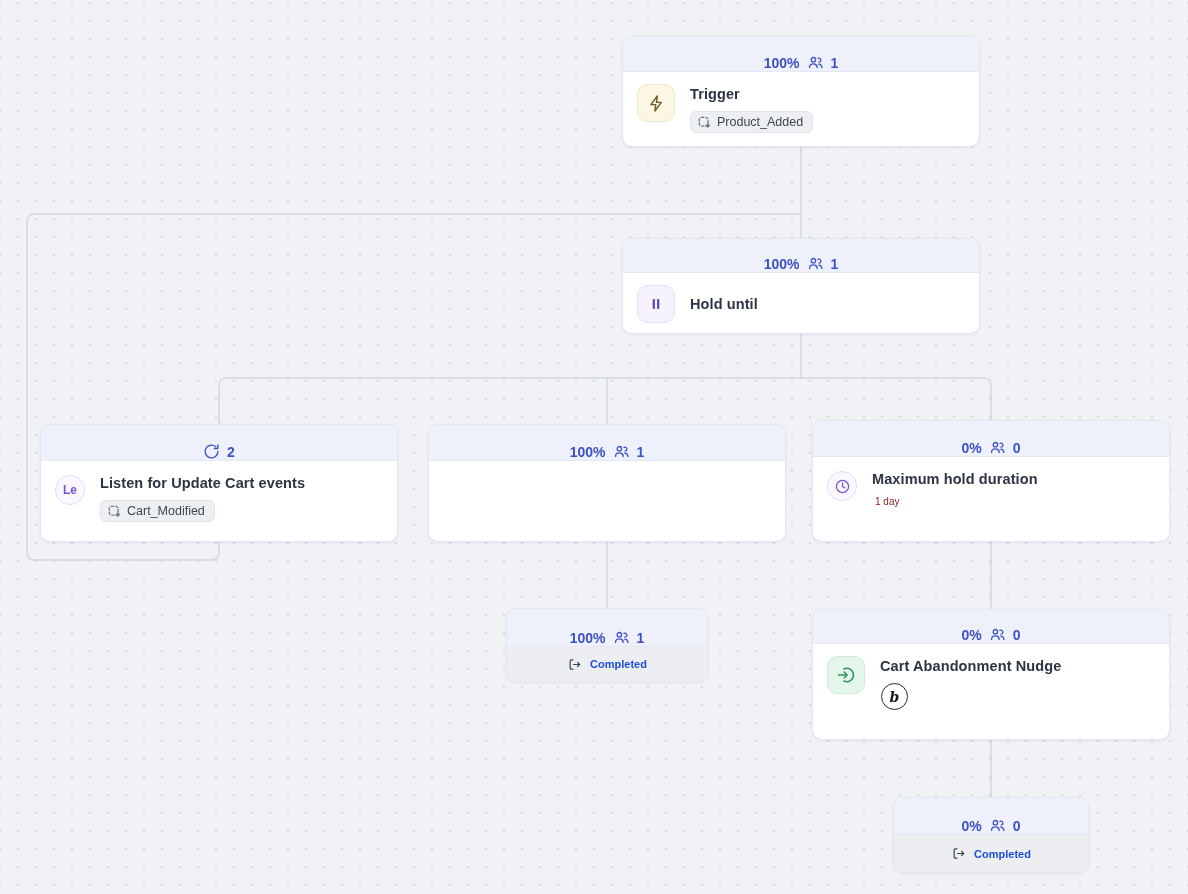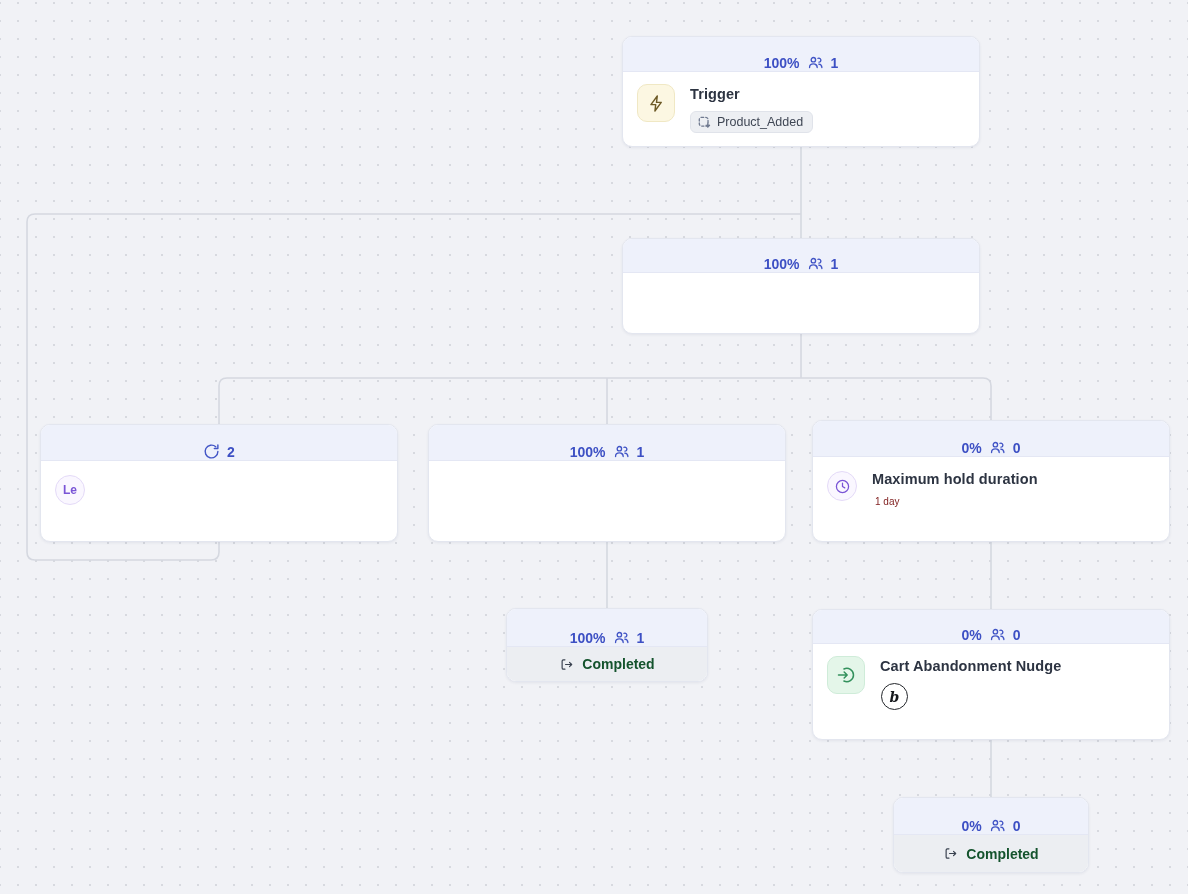--- a/index.html
+++ b/index.html
@@ -72,21 +72,21 @@
     background:#edeff3; border:1px solid #e0e3ea; border-radius:6px;
     padding:3px 9px 3px 7px;
     font-size:12.5px; font-weight:400; color:#3f4654;
   }
   .badge .bicon { display:flex; color:#707a90; }
 
   .exit-body {
     flex:1 1 auto;
     background:#eceef2;
     display:flex; align-items:center; justify-content:center; gap:8px;
-    font-size:14px; font-weight:600; color:#14532d;
+    font-size:11px; font-weight:600; color:#1d4ed8;
   }
   .exit-body .eicon { display:flex; color:#39414f; }
 
   .channel-circle {
     width:27px; height:27px; border-radius:50%;
     background:#ffffff; border:1.6px solid #23262b;
     color:#16181c; display:flex; align-items:center; justify-content:center;
     font-family:"DejaVu Serif", serif; font-style:italic; font-weight:700; font-size:14px;
     margin-left:1px;
   }
@@ -163,34 +163,55 @@
       <span class="hicon">
         <svg width="17" height="17" viewBox="0 0 24 24" fill="none" stroke="currentColor" stroke-width="1.9" stroke-linecap="round" stroke-linejoin="round">
             <circle cx="9" cy="8" r="3.1"></circle>
             <path d="M3.6 19c0-3 2.4-5 5.4-5s5.4 2 5.4 5"></path>
             <path d="M15.5 6.2a2.8 2.8 0 1 1 1.4 5.3"></path>
             <path d="M16.6 14.2c2.5.2 4.4 2 4.4 4.8"></path>
           </svg>
       </span>
       <span>1</span>
     </div>
+    <div class="node-body vcenter">
+      <span class="iconsq purple">
+        <svg width="16" height="16" viewBox="0 0 24 24" fill="currentColor">
+            <rect x="7" y="4.5" width="3.4" height="15" rx="1.2"></rect>
+            <rect x="13.6" y="4.5" width="3.4" height="15" rx="1.2"></rect>
+          </svg>
+      </span>
+      <span class="node-title">Hold until</span>
+    </div>
   </div>
 
   <div class="node" id="n-listen">
     <div class="node-header">
       <span class="hicon">
         <svg width="17" height="17" viewBox="0 0 24 24" fill="none" stroke="currentColor" stroke-width="2" stroke-linecap="round" stroke-linejoin="round">
             <path d="M21 12a9 9 0 1 1-3-6.7"></path>
             <path d="M21 2.8v5h-5"></path>
           </svg>
       </span>
       <span>2</span>
     </div>
     <div class="node-body">
       <span class="avatar">Le</span>
+      <div class="node-col">
+        <span class="node-title">Listen for Update Cart events</span>
+        <span class="badge">
+          <span class="bicon">
+            <svg width="13" height="13" viewBox="0 0 14 14" fill="none" stroke="currentColor" stroke-width="1.4" stroke-linecap="round">
+                <rect x="1.4" y="1.4" width="9.4" height="9.4" rx="2.4" stroke-dasharray="2.4 2.1"></rect>
+                <path d="M10.6 7.6v4.1M8.8 10l1.8 2 1.8-2" stroke-dasharray="0"></path>
+              </svg>
+          </span>
+          <span>Cart_Modified</span>
+        </span>
+      </div>
     </div>
   </div>
 
   <div class="node" id="n-corder">
     <div class="node-header">
       <span>100%</span>
       <span class="hicon">
         <svg width="17" height="17" viewBox="0 0 24 24" fill="none" stroke="currentColor" stroke-width="1.9" stroke-linecap="round" stroke-linejoin="round">
             <circle cx="9" cy="8" r="3.1"></circle>
             <path d="M3.6 19c0-3 2.4-5 5.4-5s5.4 2 5.4 5"></path>

